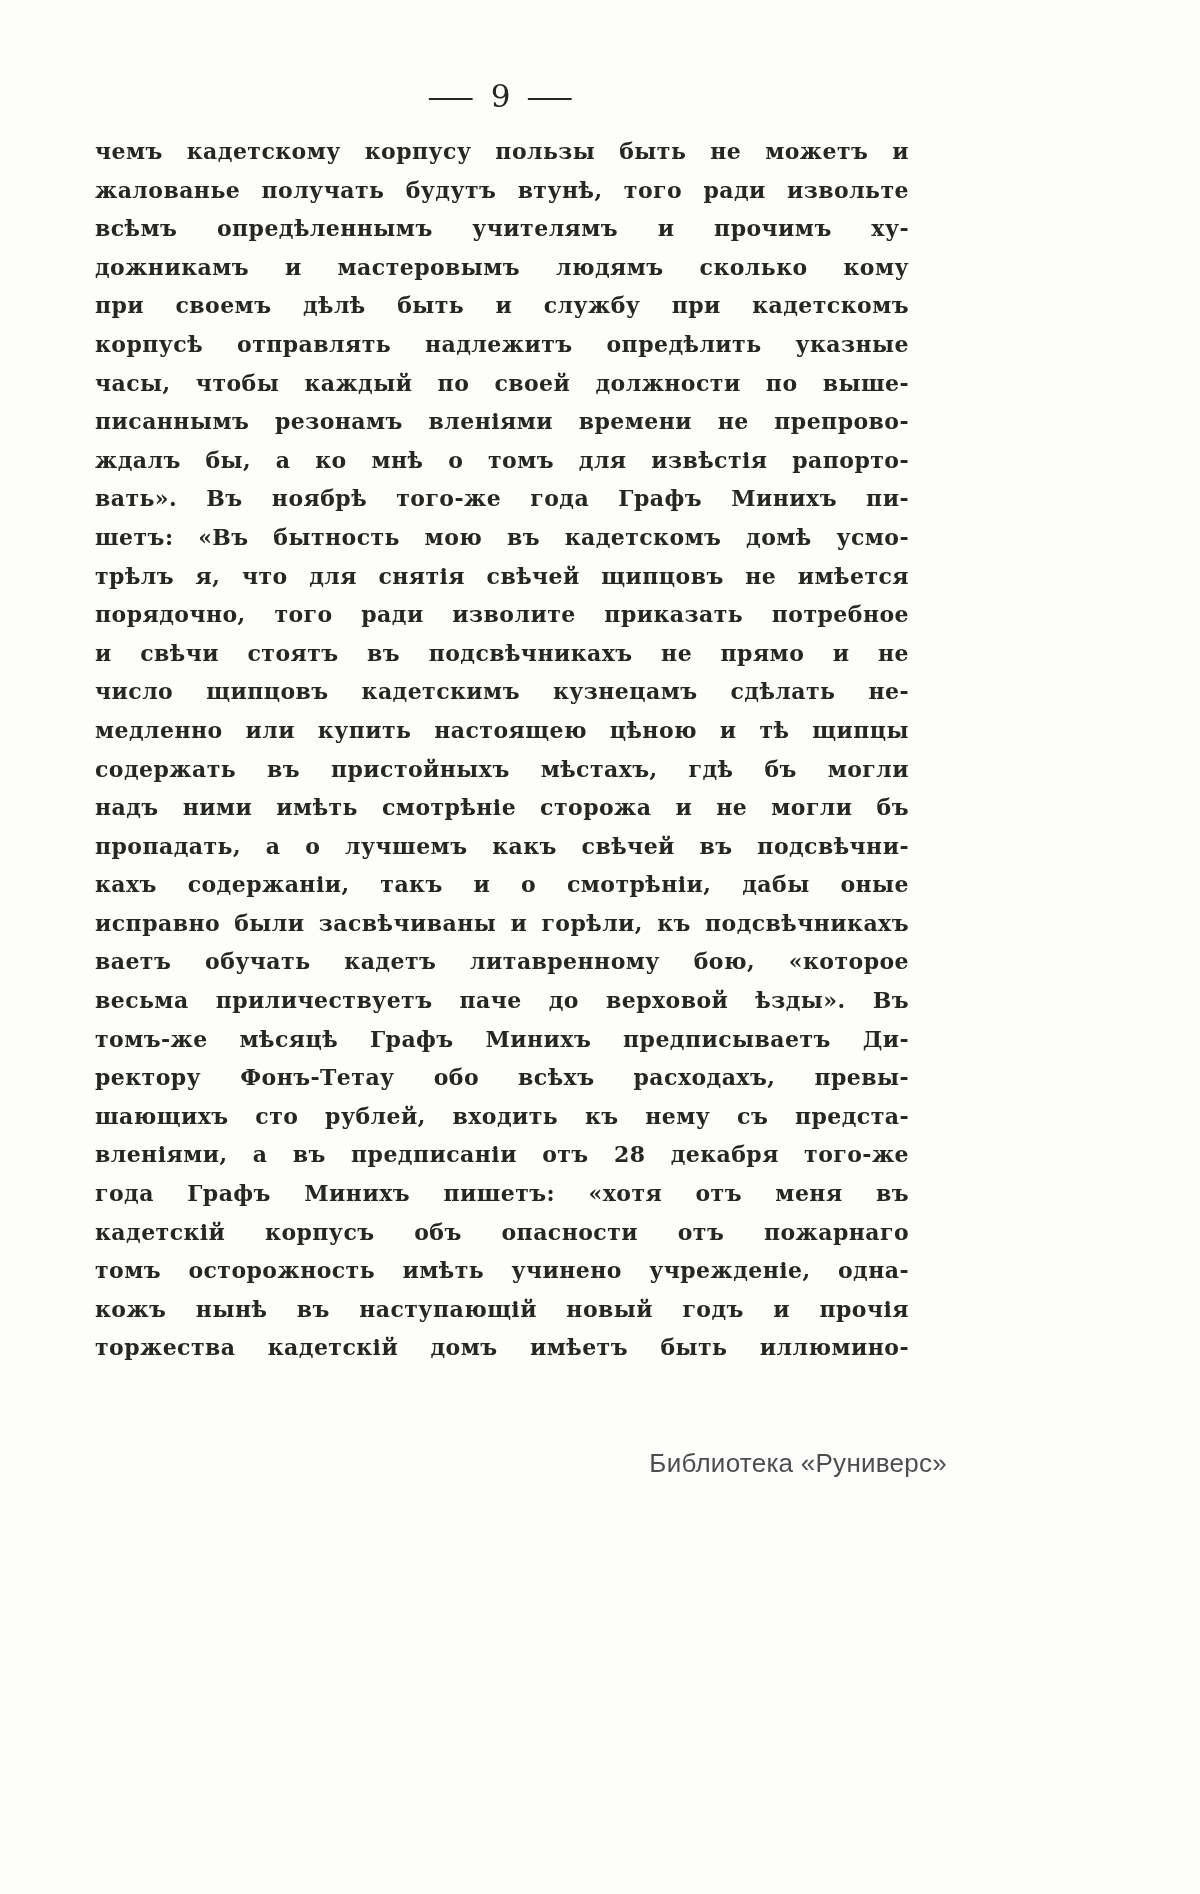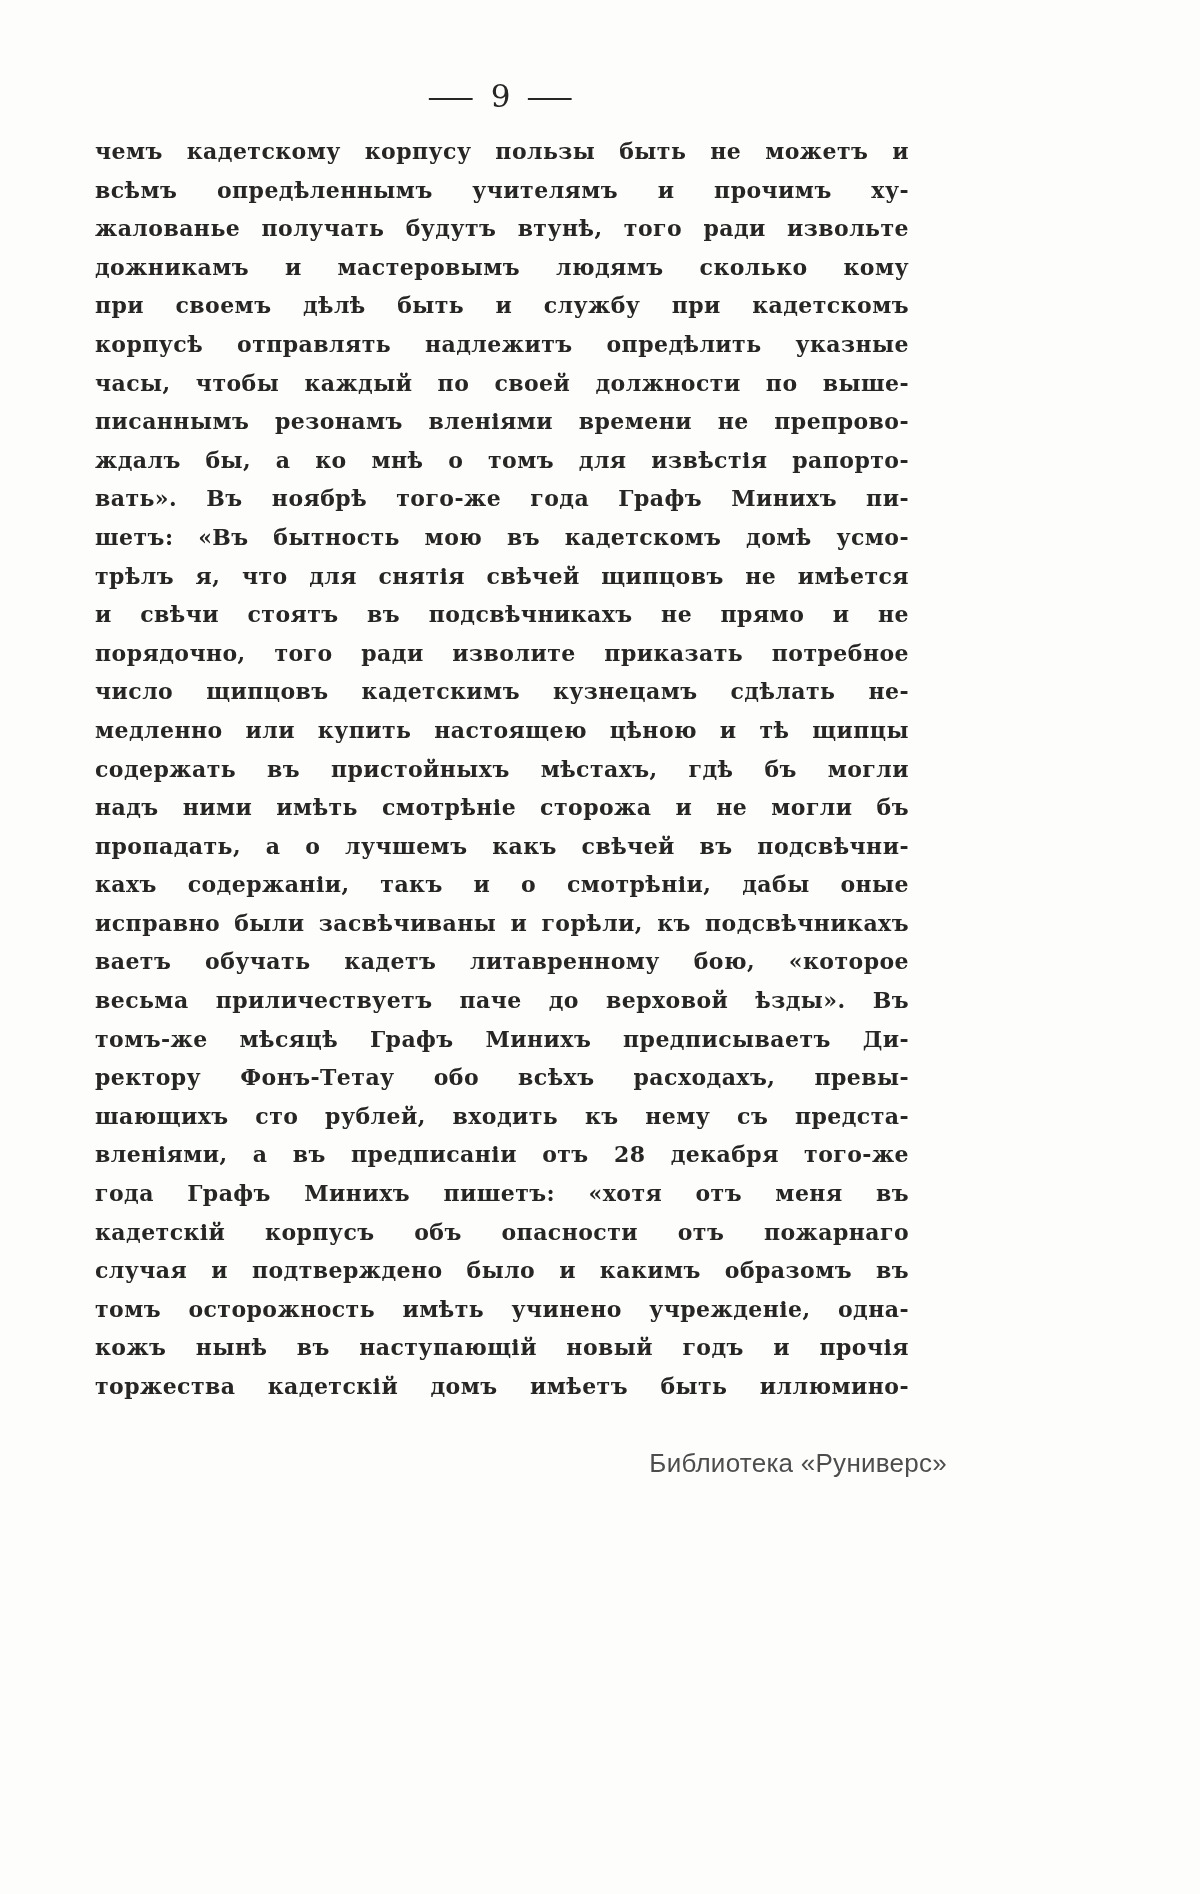--- a/index.html
+++ b/index.html
@@ -65,49 +65,48 @@
 <body>
 
 <div class="page">
 
   <div class="page-header">
     <span class="dash">—</span><span class="page-number">9</span><span class="dash">—</span>
   </div>
 
   <div class="text-block" id="text-block">
       <div class="text-line">чемъ кадетскому корпусу пользы быть не можетъ и</div>
+      <div class="text-line">жалованье получать будутъ втунѣ, того ради извольте</div>
       <div class="text-line">всѣмъ опредѣленнымъ учителямъ и прочимъ ху-</div>
-      <div class="text-line">жалованье получать будутъ втунѣ, того ради извольте</div>
       <div class="text-line">дожникамъ и мастеровымъ людямъ сколько кому</div>
       <div class="text-line">при своемъ дѣлѣ быть и службу при кадетскомъ</div>
       <div class="text-line">корпусѣ отправлять надлежитъ опредѣлить указные</div>
       <div class="text-line">часы, чтобы каждый по своей должности по выше-</div>
       <div class="text-line">писаннымъ резонамъ вленіями времени не препрово-</div>
       <div class="text-line">ждалъ бы, а ко мнѣ о томъ для извѣстія рапорто-</div>
       <div class="text-line">вать». Въ ноябрѣ того-же года Графъ Минихъ пи-</div>
       <div class="text-line">шетъ: «Въ бытность мою въ кадетскомъ домѣ усмо-</div>
       <div class="text-line">трѣлъ я, что для снятія свѣчей щипцовъ не имѣется</div>
+      <div class="text-line">порядочно, того ради изволите приказать потребное</div>
       <div class="text-line">и свѣчи стоятъ въ подсвѣчникахъ не прямо и не</div>
-      <div class="text-line">порядочно, того ради изволите приказать потребное</div>
       <div class="text-line">число щипцовъ кадетскимъ кузнецамъ сдѣлать не-</div>
       <div class="text-line">медленно или купить настоящею цѣною и тѣ щипцы</div>
       <div class="text-line">содержать въ пристойныхъ мѣстахъ, гдѣ бъ могли</div>
       <div class="text-line">надъ ними имѣть смотрѣніе сторожа и не могли бъ</div>
       <div class="text-line">пропадать, а о лучшемъ какъ свѣчей въ подсвѣчни-</div>
       <div class="text-line">кахъ содержаніи, такъ и о смотрѣніи, дабы оные</div>
       <div class="text-line">исправно были засвѣчиваны и горѣли, къ подсвѣчникахъ</div>
       <div class="text-line">ваетъ обучать кадетъ литавренному бою, «которое</div>
       <div class="text-line">весьма приличествуетъ паче до верховой ѣзды». Въ</div>
       <div class="text-line">томъ-же мѣсяцѣ Графъ Минихъ предписываетъ Ди-</div>
       <div class="text-line">ректору Фонъ-Тетау обо всѣхъ расходахъ, превы-</div>
       <div class="text-line">шающихъ сто рублей, входить къ нему съ предста-</div>
       <div class="text-line">вленіями, а въ предписаніи отъ 28 декабря того-же</div>
       <div class="text-line">года Графъ Минихъ пишетъ: «хотя отъ меня въ</div>
       <div class="text-line">кадетскій корпусъ объ опасности отъ пожарнаго</div>
-      <div class="text-line">случая и подтверждено было и какимъ образомъ въ</div>
       <div class="text-line">томъ осторожность имѣть учинено учрежденіе, одна-</div>
       <div class="text-line">кожъ нынѣ въ наступающій новый годъ и прочія</div>
       <div class="text-line">торжества кадетскій домъ имѣетъ быть иллюмино-</div>
     </div>
 
   <div class="watermark">Библиотека «Руниверс»</div>
 
 </div>
 
 </body></html>

